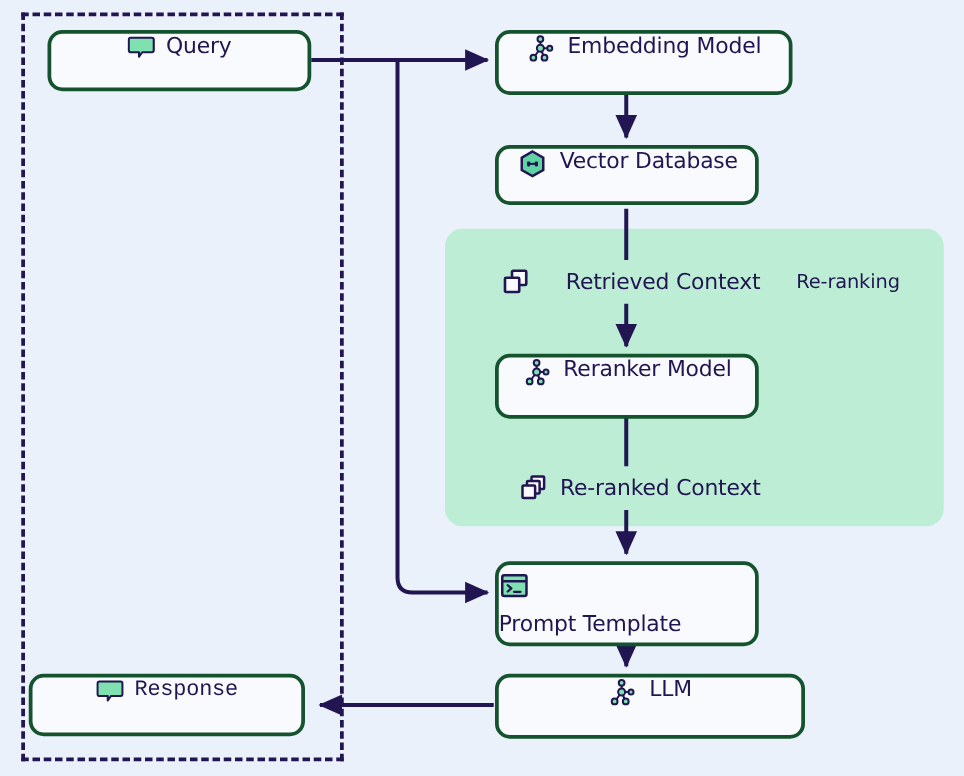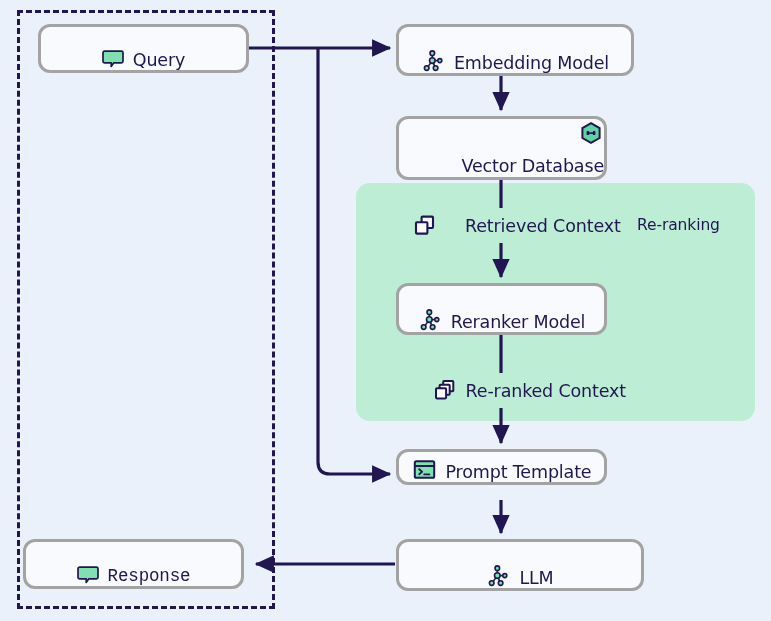--- a/index.html
+++ b/index.html
@@ -45,24 +45,24 @@
     font-weight: normal;
     color: #211651;
     letter-spacing: -0.1px;
     white-space: nowrap;
   }
   
   .node {
     position: absolute;
     box-sizing: border-box;
     background: #f9fafd;
-    border: 3px solid #a3a3a3;
+    border: 3px solid #14532d;
     border-radius: 12px;
     display: flex;
-    align-items: flex-end;
+    align-items: flex-start;
     justify-content: center;
     gap: 9px;
   }
   .node .label {
     font-size: 17.5px;
     color: #211651;
     white-space: nowrap;
     letter-spacing: -0.15px;
   }
   
@@ -145,35 +145,35 @@
         <circle cx="11.3" cy="11.6" r="2.8" fill="#7fe0b0" stroke="#211651" stroke-width="1.6"></circle>
         <circle cx="11.3" cy="4.2" r="2.3" fill="#7fe0b0" stroke="#211651" stroke-width="1.6"></circle>
         <circle cx="18.8" cy="11.6" r="2.0" fill="#7fe0b0" stroke="#211651" stroke-width="1.6"></circle>
         <circle cx="5.7" cy="19.1" r="2.3" fill="#7fe0b0" stroke="#211651" stroke-width="1.6"></circle>
         <circle cx="14.6" cy="19.1" r="2.3" fill="#7fe0b0" stroke="#211651" stroke-width="1.6"></circle>
       </svg>
     </span>
     <span class="label">Embedding Model</span>
   </div>
 
-  <div class="node" style="left:396px; top:116px; width:211px; height:64px;flex-direction:column;">
+  <div class="node" style="left:396px; top:116px; width:211px; height:48px;">
     <span class="icon">
       <svg width="26" height="26" viewBox="0 0 26 26" xmlns="http://www.w3.org/2000/svg">
         <path d="M13,2.2 L21.6,7.1 L21.6,17.0 L13,21.9 L4.4,17.0 L4.4,7.1 z" fill="#5fd3a3" stroke="#211651" stroke-width="2"></path>
         <g fill="#211651">
           <rect x="8.6" y="10.1" width="2.6" height="4.0" rx="0.9"></rect>
           <rect x="14.8" y="10.1" width="2.6" height="4.0" rx="0.9"></rect>
           <rect x="10.6" y="11.3" width="4.8" height="1.6"></rect>
         </g>
       </svg>
     </span>
     <span class="label">Vector Database</span>
   </div>
 
-  <div class="bare" style="left:412px; top:208px; width:184px; height:35px; justify-content:space-between;gap:28px;">
+  <div class="bare" style="left:412px; top:208px; width:184px; height:35px; justify-content:center;gap:28px;">
     <span class="icon">
       <svg width="25" height="25" viewBox="0 0 25 25" xmlns="http://www.w3.org/2000/svg">
         <rect x="9.6" y="3.6" width="11.4" height="11.4" rx="0.9" fill="#f9fafd" stroke="#211651" stroke-width="2.1"></rect>
         <rect x="4.0" y="9.2" width="11.4" height="11.4" rx="0.9" fill="#f9fafd" stroke="#211651" stroke-width="2.1"></rect>
       </svg>
     </span>
     <span class="label">Retrieved Context</span>
   </div>
 
   <div class="node" style="left:396px; top:283px; width:211px; height:52px;">
@@ -188,32 +188,32 @@
         <circle cx="11.3" cy="11.6" r="2.8" fill="#7fe0b0" stroke="#211651" stroke-width="1.6"></circle>
         <circle cx="11.3" cy="4.2" r="2.3" fill="#7fe0b0" stroke="#211651" stroke-width="1.6"></circle>
         <circle cx="18.8" cy="11.6" r="2.0" fill="#7fe0b0" stroke="#211651" stroke-width="1.6"></circle>
         <circle cx="5.7" cy="19.1" r="2.3" fill="#7fe0b0" stroke="#211651" stroke-width="1.6"></circle>
         <circle cx="14.6" cy="19.1" r="2.3" fill="#7fe0b0" stroke="#211651" stroke-width="1.6"></circle>
       </svg>
     </span>
     <span class="label">Reranker Model</span>
   </div>
 
-  <div class="bare" style="left:436px; top:373px; width:190px; height:35px; justify-content:flex-end;">
+  <div class="bare" style="left:414px; top:373px; width:190px; height:35px; justify-content:space-between;">
     <span class="icon">
       <svg width="25" height="25" viewBox="0 0 25 25" xmlns="http://www.w3.org/2000/svg">
         <rect x="11.2" y="3.1" width="10.1" height="10.1" rx="0.8" fill="#f9fafd" stroke="#211651" stroke-width="2"></rect>
         <rect x="7.6" y="6.7" width="10.1" height="10.1" rx="0.8" fill="#f9fafd" stroke="#211651" stroke-width="2"></rect>
         <rect x="4.0" y="10.3" width="10.1" height="10.1" rx="0.8" fill="#f9fafd" stroke="#211651" stroke-width="2"></rect>
       </svg>
     </span>
     <span class="label">Re-ranked Context</span>
   </div>
 
-  <div class="node" style="left:396px; top:449px; width:211px; height:36px;">
+  <div class="node" style="left:396px; top:449px; width:211px; height:68px;flex-direction:column;">
     <span class="icon">
       <svg width="25" height="25" viewBox="0 0 25 25" xmlns="http://www.w3.org/2000/svg">
         <rect x="2.8" y="4.2" width="19.4" height="16.6" rx="1.6" fill="#7fe0b0" stroke="#211651" stroke-width="2"></rect>
         <line x1="2.8" y1="9.0" x2="22.2" y2="9.0" stroke="#211651" stroke-width="2"></line>
         <g stroke="#211651" stroke-width="1.8" fill="none" stroke-linecap="round" stroke-linejoin="round">
           <polyline points="7.2,12.2 10.1,14.7 7.2,17.2"></polyline>
           <line x1="12.2" y1="17.4" x2="17.4" y2="17.4"></line>
         </g>
       </svg>
     </span>

